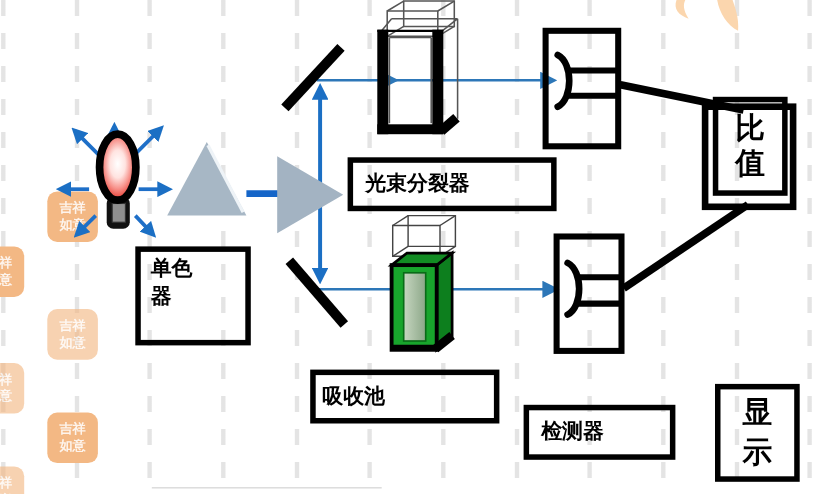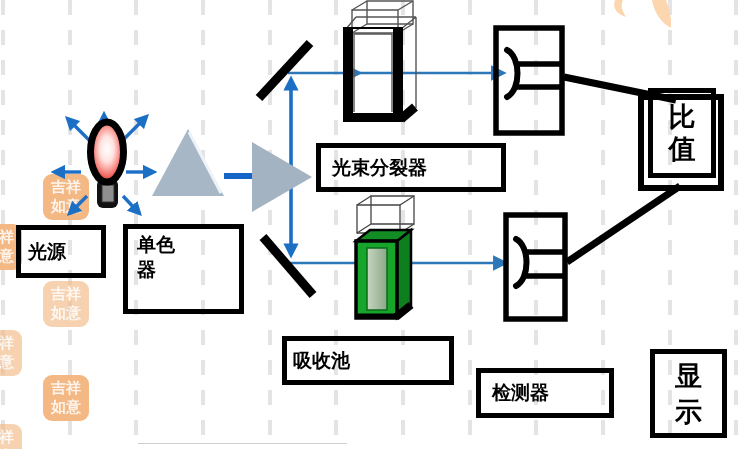--- a/index.html
+++ b/index.html
@@ -9,34 +9,34 @@
   }
   
   .vdash{
     position:absolute;top:0;bottom:0;width:4px;
     background:repeating-linear-gradient(to bottom,#e4e4e4 0 15px,rgba(0,0,0,0) 15px 30px);
   }
   
   .stamp{
     position:absolute;width:46px;height:46px;border-radius:9px;
     background:#f3b57e;color:rgba(255,255,255,.85);
-    font-size:15px;font-weight:bold;line-height:1.25;
+    font-size:12px;font-weight:bold;line-height:1.25;
     display:flex;align-items:center;justify-content:center;text-align:center;
     white-space:pre-line;opacity:.95;
   }
   .stamp.light{opacity:.6;}
   svg.layer{position:absolute;left:0;top:0;}
   
   .label-box{
     position:absolute;border:5px solid #000;background:transparent;color:#000;
     font-weight:bold;font-size:19px;display:flex;align-items:center;
     white-space:pre-line;box-sizing:border-box;line-height:1.25;
   }
   #lbl-source{left:16px;top:225px;width:90px;height:53px;padding-left:7px;}
-  #lbl-mono{left:123px;top:224px;width:121px;height:90px;padding-left:9px;
+  #lbl-mono{left:123px;top:224px;width:105px;height:90px;padding-left:9px;
             align-items:flex-start;padding-top:3px;line-height:1.32;}
   #lbl-splitter{left:316px;top:143px;width:190px;height:49px;padding-left:11px;}
   #lbl-cell{left:282px;top:336px;width:172px;height:49px;padding-left:6px;}
   #lbl-detector{left:476px;top:336px;width:138px;height:50px;padding-left:11px;margin-top:32px;}
   #ratio-outer{left:638px;top:94px;width:86px;height:97px;border-width:6px;}
   #ratio-inner{left:648px;top:88px;width:68px;height:90px;justify-content:center;
                text-align:center;font-size:27px;line-height:1.2;}
   #lbl-display{left:650px;top:349px;width:77px;height:89px;justify-content:center;
                text-align:center;font-size:27px;line-height:1.3;}
   .hline{position:absolute;left:138px;top:443px;width:209px;height:1px;background:#cfcfcf;}
@@ -179,21 +179,20 @@
       <path d="M516,64 H561 M516,87 H561" stroke-width="5.5"></path>
     </g>
 
     <g fill="none" stroke="#000">
       <rect x="506" y="215" width="59" height="104" stroke-width="5.5"></rect>
       <path d="M516,239 C530,246 530,279 516,286" stroke-width="6" stroke-linecap="round"></path>
       <path d="M525,252 H563 M525,276 H563" stroke-width="5.5"></path>
     </g>
   </svg>
 
-  <div class="label-box" id="lbl-source">光源</div>
   <div class="label-box" id="lbl-mono">单色
 器</div>
   <div class="label-box" id="lbl-splitter">光束分裂器</div>
   <div class="label-box" id="lbl-cell">吸收池</div>
   <div class="label-box" id="lbl-detector">检测器</div>
   <div class="label-box" id="ratio-outer"></div>
   <div class="label-box" id="ratio-inner">比
 值</div>
   <div class="label-box" id="lbl-display">显
 示</div>

